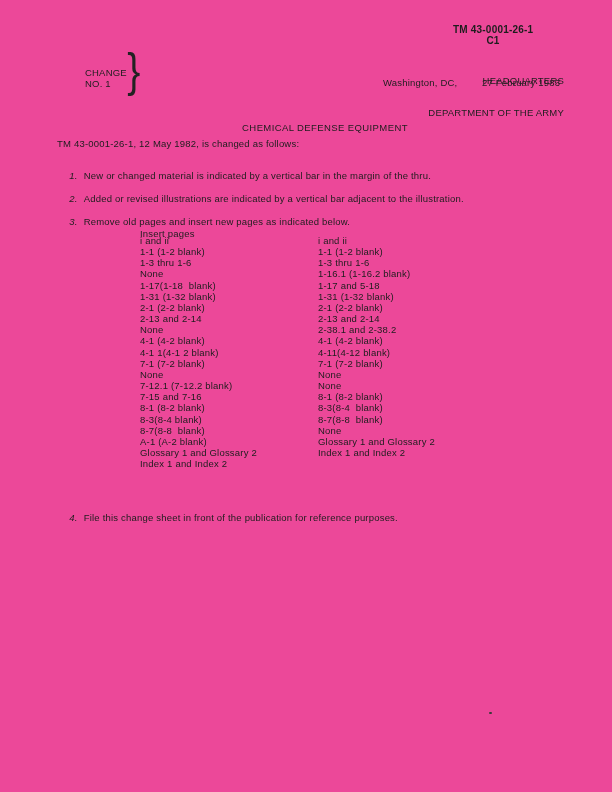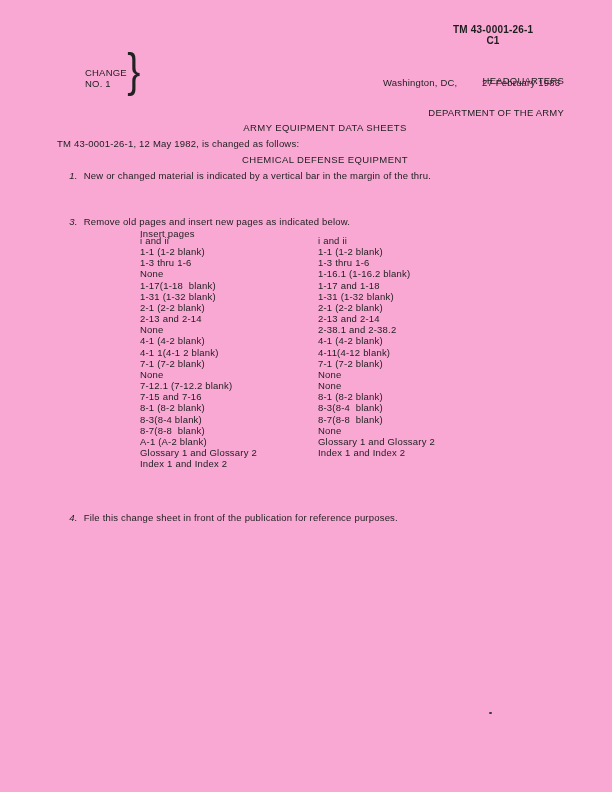--- a/index.html
+++ b/index.html
@@ -4,21 +4,21 @@
 <style>
   html, body {
     margin: 0;
     padding: 0;
     background: #ffffff;
   }
   .page {
     position: relative;
     width: 612px;
     height: 792px;
-    background: #f9a8d4;
+    background: #ec4899;
     font-family: "Liberation Sans", sans-serif;
     color: #1d1d1d;
     letter-spacing: 0.2px;
     overflow: hidden;
   }
   .abs { position: absolute; white-space: pre; }
   .bold { font-weight: bold; }
   .italic { font-style: italic; }
   .fs10 { font-size: 10px; }
   .fs95 { font-size: 9.5px; }
@@ -97,28 +97,30 @@
   <div class="abs brace">}</div>
 
   <div class="abs org-block fs95">
     <div>HEADQUARTERS</div>
     <div>DEPARTMENT OF THE ARMY</div>
   </div>
   <div class="abs location fs95">Washington, DC,</div>
   <div class="abs date fs95">27 February 1983</div>
 
   <div class="abs title-block fs95">
-    <div>ARMY EQUIPMENT DATA SHEETS</div>
     <div>CHEMICAL DEFENSE EQUIPMENT</div>
   </div>
 
   <div class="abs intro fs95">TM 43-0001-26-1, 12 May 1982, is changed as follows:</div>
 
   <div class="abs instr instr-1 fs95">
     <span class="num">1.</span><span>New or changed material is indicated by a vertical bar in the margin of the thru.</span>
+  </div>
+  <div class="abs instr instr-2 fs95">
+    <span class="num">2.</span><span>Added or revised illustrations are indicated by a vertical bar adjacent to the illustration.</span>
   </div>
   <div class="abs instr instr-3 fs95">
     <span class="num">3.</span><span>Remove old pages and insert new pages as indicated below.</span>
   </div>
 
   <div class="abs col-headers fs95">
     <span>Insert pages</span>
   </div>
 
   <div class="abs rows-container fs95" id="rows-container">
@@ -128,21 +130,21 @@
     <span class="cell-remove">1-1 (1-2 blank)</span>
     <span class="cell-insert">1-1 (1-2 blank)</span>
   
     <span class="cell-remove">1-3 thru 1-6</span>
     <span class="cell-insert">1-3 thru 1-6</span>
   
     <span class="cell-remove">None</span>
     <span class="cell-insert">1-16.1 (1-16.2 blank)</span>
   
     <span class="cell-remove">1-17(1-18  blank)</span>
-    <span class="cell-insert">1-17 and 1-18</span>
+    <span class="cell-insert">1-17 and 5-18</span>
   
     <span class="cell-remove">1-31 (1-32 blank)</span>
     <span class="cell-insert">1-31 (1-32 blank)</span>
   
     <span class="cell-remove">2-1 (2-2 blank)</span>
     <span class="cell-insert">2-1 (2-2 blank)</span>
   
     <span class="cell-remove">2-13 and 2-14</span>
     <span class="cell-insert">2-13 and 2-14</span>
   

